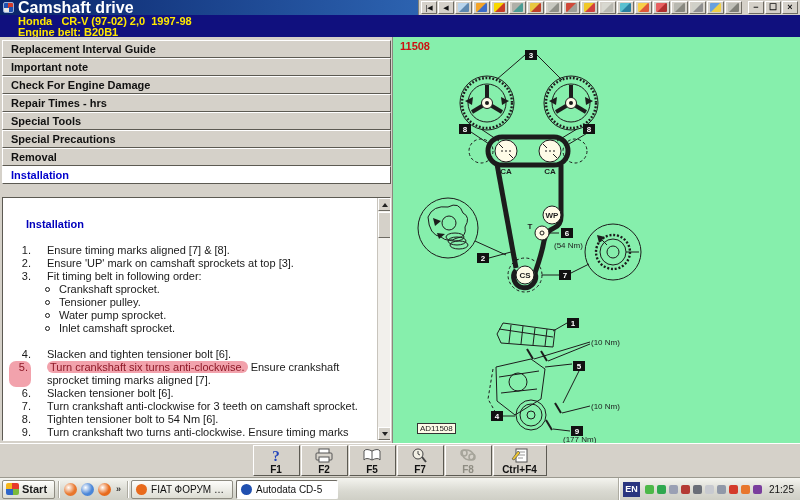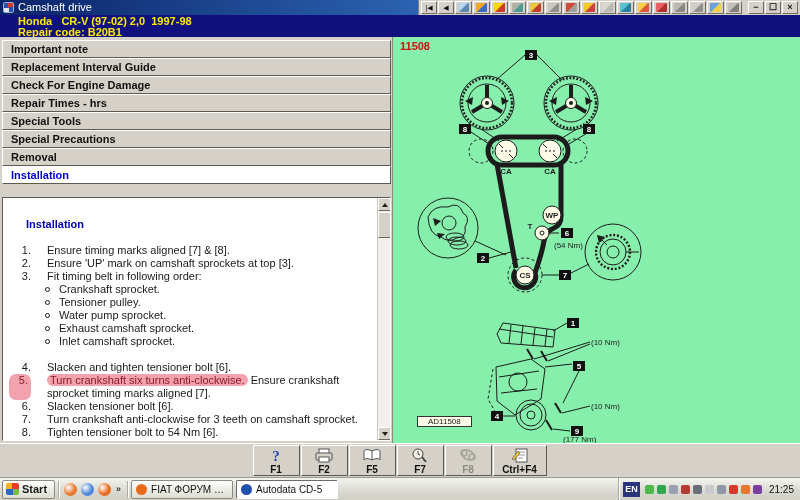--- a/index.html
+++ b/index.html
@@ -4,21 +4,21 @@
 <style>
   * { box-sizing: border-box; margin: 0; padding: 0; }
   html,body { width:800px; height:500px; overflow:hidden; }
   body { font-family:"Liberation Sans", sans-serif; background:#D5D1C9; position:relative; }
 
   
   #titlebar { position:absolute; left:0; top:0; width:800px; height:15px;
     background:linear-gradient(to right,#0A246A,#2E66B4 55%,#3E7AC0); display:flex; align-items:center; }
   #title-icon { width:11px; height:11px; margin:0 4px 0 3px; border-radius:2px;
     background:conic-gradient(#D43A2A 0 25%, #2050B0 25% 50%, #E8E8E8 50% 75%, #2050B0 75%); border:1px solid #9AB0D8; }
-  #title-text { color:#fff; font-size:11px; font-weight:normal; line-height:15px; white-space:pre; }
+  #title-text { color:#fff; font-size:16px; font-weight:bold; line-height:15px; white-space:pre; }
   #tb-tools { position:absolute; right:0; top:0; height:15px; background:#D5D1C9; display:flex; align-items:center; padding:0 2px; border-left:1px solid #808078; }
   .nav-btn { width:16px; height:13px; margin-right:1px; background:#D5D1C9; border:1px solid;
     border-color:#fff #6E6B63 #6E6B63 #fff; font-size:7px; line-height:11px; text-align:center; color:#111; }
   .tb-icon { width:17px; height:13px; background:#D5D1C9; border:1px solid; border-color:#fff #6E6B63 #6E6B63 #fff;
     display:flex; align-items:center; justify-content:center; margin-right:1px; }
   .tb-icon > div { width:11px; height:9px; border-radius:1px; }
   #win-ctrls { display:flex; margin-left:4px; }
   .win-btn { width:16px; height:13px; background:#D5D1C9; border:1px solid; border-color:#fff #6E6B63 #6E6B63 #fff;
     font-size:9px; line-height:11px; text-align:center; font-weight:bold; color:#111; margin-left:1px; }
 
@@ -52,21 +52,21 @@
   #vscroll { position:absolute; right:0; top:0; bottom:0; width:13px; background:#F2F0EC; border-left:1px solid #C8C4BC; }
   .scr-btn { position:absolute; left:0; width:13px; height:13px; background:#D5D1C9; border:1px solid; border-color:#fff #6E6B63 #6E6B63 #fff; }
   .scr-btn .tri { position:absolute; left:3px; width:0; height:0; border-left:3px solid transparent; border-right:3px solid transparent; }
   #scr-up { top:0; } #scr-up .tri { top:4px; border-bottom:4px solid #222; }
   #scr-dn { bottom:0; } #scr-dn .tri { top:4px; border-top:4px solid #222; }
   #scr-thumb { position:absolute; left:0; top:14px; width:13px; height:26px; background:#D5D1C9; border:1px solid; border-color:#fff #6E6B63 #6E6B63 #fff; }
 
   
   #rightpane { position:absolute; left:392px; top:0; width:408px; height:406px; background:#86efac; border-left:1px solid #8A887E; }
   #fig-number { position:absolute; left:7px; top:3px; color:#CC1111; font-size:11px; font-weight:bold; }
-  #fig-code { position:absolute; left:24px; bottom:16px; border:1px solid #333; font-size:8px; padding:0 10px; color:#222; background:#FEFBE7; }
+  #fig-code { position:absolute; left:24px; bottom:9px; border:1px solid #333; font-size:8px; padding:0 2px; color:#222; background:#FEFBE7; }
   #diagram-svg { position:absolute; left:0; top:0; }
   .ink { stroke:#1c1c1c; fill:none; }
   .callout rect { fill:#111; }
   .callout text { fill:#fff; font-size:8px; font-weight:bold; font-family:"Liberation Sans",sans-serif; text-anchor:middle; }
   .dlabel { fill:#1c1c1c; font-size:8px; font-weight:bold; font-family:"Liberation Sans",sans-serif; text-anchor:middle; }
   .torque { fill:#1c1c1c; font-size:8px; font-family:"Liberation Sans",sans-serif; }
 
   
   #fbar { position:absolute; left:0; top:443px; width:800px; height:34px; background:#D5D1C9; border-top:1px solid #fff;
     display:flex; align-items:center; justify-content:center; }
@@ -164,29 +164,29 @@
     <div id="win-ctrls">
       <div class="win-btn">−</div>
       <div class="win-btn">☐</div>
       <div class="win-btn">×</div>
     </div>
   </div>
 </div>
 
 <div id="appheader">
   <div>Honda   CR-V (97-02) 2,0  1997-98</div>
-  <div>Repair code: B20B1</div>
+  <div>Engine belt: B20B1</div>
 </div>
 
 <div id="main">
 
   <div id="leftpane">
     <div id="menu">
+        <div class="menu-btn">Replacement Interval Guide</div>
         <div class="menu-btn">Important note</div>
-        <div class="menu-btn">Replacement Interval Guide</div>
         <div class="menu-btn">Check For Engine Damage</div>
         <div class="menu-btn">Repair Times - hrs</div>
         <div class="menu-btn">Special Tools</div>
         <div class="menu-btn">Special Precautions</div>
         <div class="menu-btn">Removal</div>
         <div class="menu-btn selected">Installation</div>
       </div>
 
     <div id="contentpanel">
       <div id="content-inner">
@@ -212,24 +212,20 @@
               <div class="substep">
                 <span class="sub-bullet"></span>
                 <span>Tensioner pulley.</span>
               </div>
               <div class="substep">
                 <span class="sub-bullet"></span>
                 <span>Water pump sprocket.</span>
               </div>
               <div class="substep">
                 <span class="sub-bullet"></span>
-                <span>Exhaust camshaft sprocket.</span>
-              </div>
-              <div class="substep">
-                <span class="sub-bullet"></span>
                 <span>Inlet camshaft sprocket.</span>
               </div>
             </div>
             <div class="step gap">
               <span class="num">4.</span>
               <span class="txt">Slacken and tighten tensioner bolt [6].</span>
             </div>
             <div class="step">
               <span class="num hl">5.</span>
               <span class="txt"><span class="hl">Turn crankshaft six turns anti-clockwise.</span> Ensure crankshaft sprocket timing marks aligned [7].</span>

